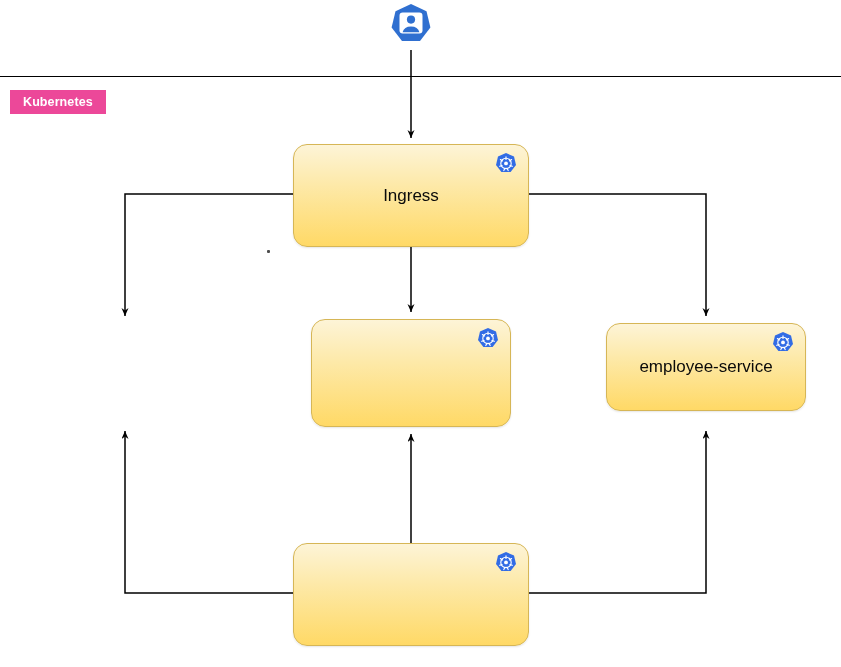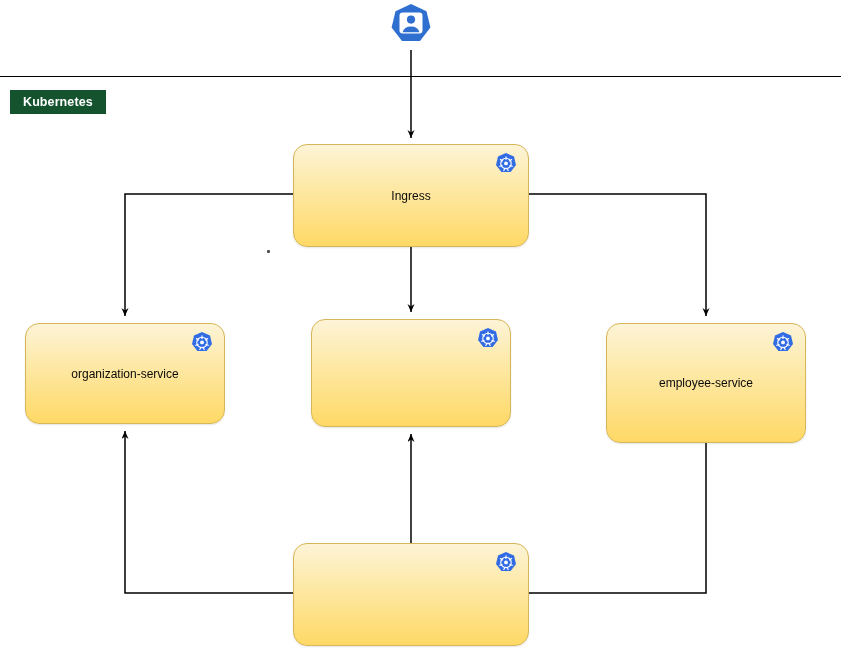--- a/index.html
+++ b/index.html
@@ -31,21 +31,21 @@
     left: 0;
     top: 76px;
     width: 841px;
     height: 0;
     border-top: 1.6px solid #000000;
   }
   .boundary-label {
     position: absolute;
     left: 10px;
     top: 90px;
-    background: #14532d;
+    background: #ec4899;
     color: #ffffff;
     font-size: 12.5px;
     font-weight: bold;
     letter-spacing: 0.1px;
     padding: 6px 13px 6px 13px;
     line-height: 12px;
     white-space: nowrap;
   }
 
   
@@ -57,21 +57,21 @@
     box-shadow: 0 1px 2px rgba(0,0,0,0.10);
     box-sizing: border-box;
   }
   .node-label {
     position: absolute;
     left: 0;
     right: 0;
     top: 50%;
     transform: translateY(-50%);
     text-align: center;
-    font-size: 12px;
+    font-size: 17px;
     color: #0a0a0a;
     line-height: 1.2;
     white-space: nowrap;
   }
   .k8s-badge {
     position: absolute;
     top: 7px;
     right: 9px;
     width: 26px;
     height: 26px;
@@ -165,60 +165,41 @@
           <line x1="19.3" y1="14.3" x2="16.9" y2="13.6"></line>
           <line x1="15.2" y1="18.6" x2="14.0" y2="16.3"></line>
           <line x1="10.8" y1="18.6" x2="12.0" y2="16.3"></line>
           <line x1="6.7" y1="14.3" x2="9.1" y2="13.6"></line>
           <line x1="7.4" y1="7.6" x2="9.5" y2="9.0"></line>
         </g>
       </svg>
     </span>
   </div>
 
-  <div class="node" style="left:25px; top:323px; width:200px; height:101px;">
-    <span class="node-label">organization-service</span>
-    <span class="k8s-badge">
-      <svg viewBox="0 0 26 26" width="26" height="26" xmlns="http://www.w3.org/2000/svg">
-        <polygon points="13,1 21,4.6 23,13.1 17.6,20 8.4,20 3,13.1 5,4.6" fill="#326ce5"></polygon>
-        <g stroke="#ffffff" stroke-width="1.15" fill="none" stroke-linecap="round">
-          <circle cx="13" cy="11.4" r="5.2"></circle>
-          <circle cx="13" cy="11.4" r="1.9" fill="#ffffff" stroke="none"></circle>
-          <line x1="13" y1="4.9" x2="13" y2="7.4"></line>
-          <line x1="18.6" y1="7.6" x2="16.5" y2="9.0"></line>
-          <line x1="19.3" y1="14.3" x2="16.9" y2="13.6"></line>
-          <line x1="15.2" y1="18.6" x2="14.0" y2="16.3"></line>
-          <line x1="10.8" y1="18.6" x2="12.0" y2="16.3"></line>
-          <line x1="6.7" y1="14.3" x2="9.1" y2="13.6"></line>
-          <line x1="7.4" y1="7.6" x2="9.5" y2="9.0"></line>
-        </g>
-      </svg>
-    </span>
-  </div>
 
   <div class="node" style="left:311px; top:319px; width:200px; height:108px;">
     <span class="k8s-badge">
       <svg viewBox="0 0 26 26" width="26" height="26" xmlns="http://www.w3.org/2000/svg">
         <polygon points="13,1 21,4.6 23,13.1 17.6,20 8.4,20 3,13.1 5,4.6" fill="#326ce5"></polygon>
         <g stroke="#ffffff" stroke-width="1.15" fill="none" stroke-linecap="round">
           <circle cx="13" cy="11.4" r="5.2"></circle>
           <circle cx="13" cy="11.4" r="1.9" fill="#ffffff" stroke="none"></circle>
           <line x1="13" y1="4.9" x2="13" y2="7.4"></line>
           <line x1="18.6" y1="7.6" x2="16.5" y2="9.0"></line>
           <line x1="19.3" y1="14.3" x2="16.9" y2="13.6"></line>
           <line x1="15.2" y1="18.6" x2="14.0" y2="16.3"></line>
           <line x1="10.8" y1="18.6" x2="12.0" y2="16.3"></line>
           <line x1="6.7" y1="14.3" x2="9.1" y2="13.6"></line>
           <line x1="7.4" y1="7.6" x2="9.5" y2="9.0"></line>
         </g>
       </svg>
     </span>
   </div>
 
-  <div class="node" style="left:606px; top:323px; width:200px; height:120px;padding-left:44px;">
+  <div class="node" style="left:606px; top:323px; width:200px; height:88px;padding-left:44px;">
     <span class="node-label">employee-service</span>
     <span class="k8s-badge">
       <svg viewBox="0 0 26 26" width="26" height="26" xmlns="http://www.w3.org/2000/svg">
         <polygon points="13,1 21,4.6 23,13.1 17.6,20 8.4,20 3,13.1 5,4.6" fill="#326ce5"></polygon>
         <g stroke="#ffffff" stroke-width="1.15" fill="none" stroke-linecap="round">
           <circle cx="13" cy="11.4" r="5.2"></circle>
           <circle cx="13" cy="11.4" r="1.9" fill="#ffffff" stroke="none"></circle>
           <line x1="13" y1="4.9" x2="13" y2="7.4"></line>
           <line x1="18.6" y1="7.6" x2="16.5" y2="9.0"></line>
           <line x1="19.3" y1="14.3" x2="16.9" y2="13.6"></line>

